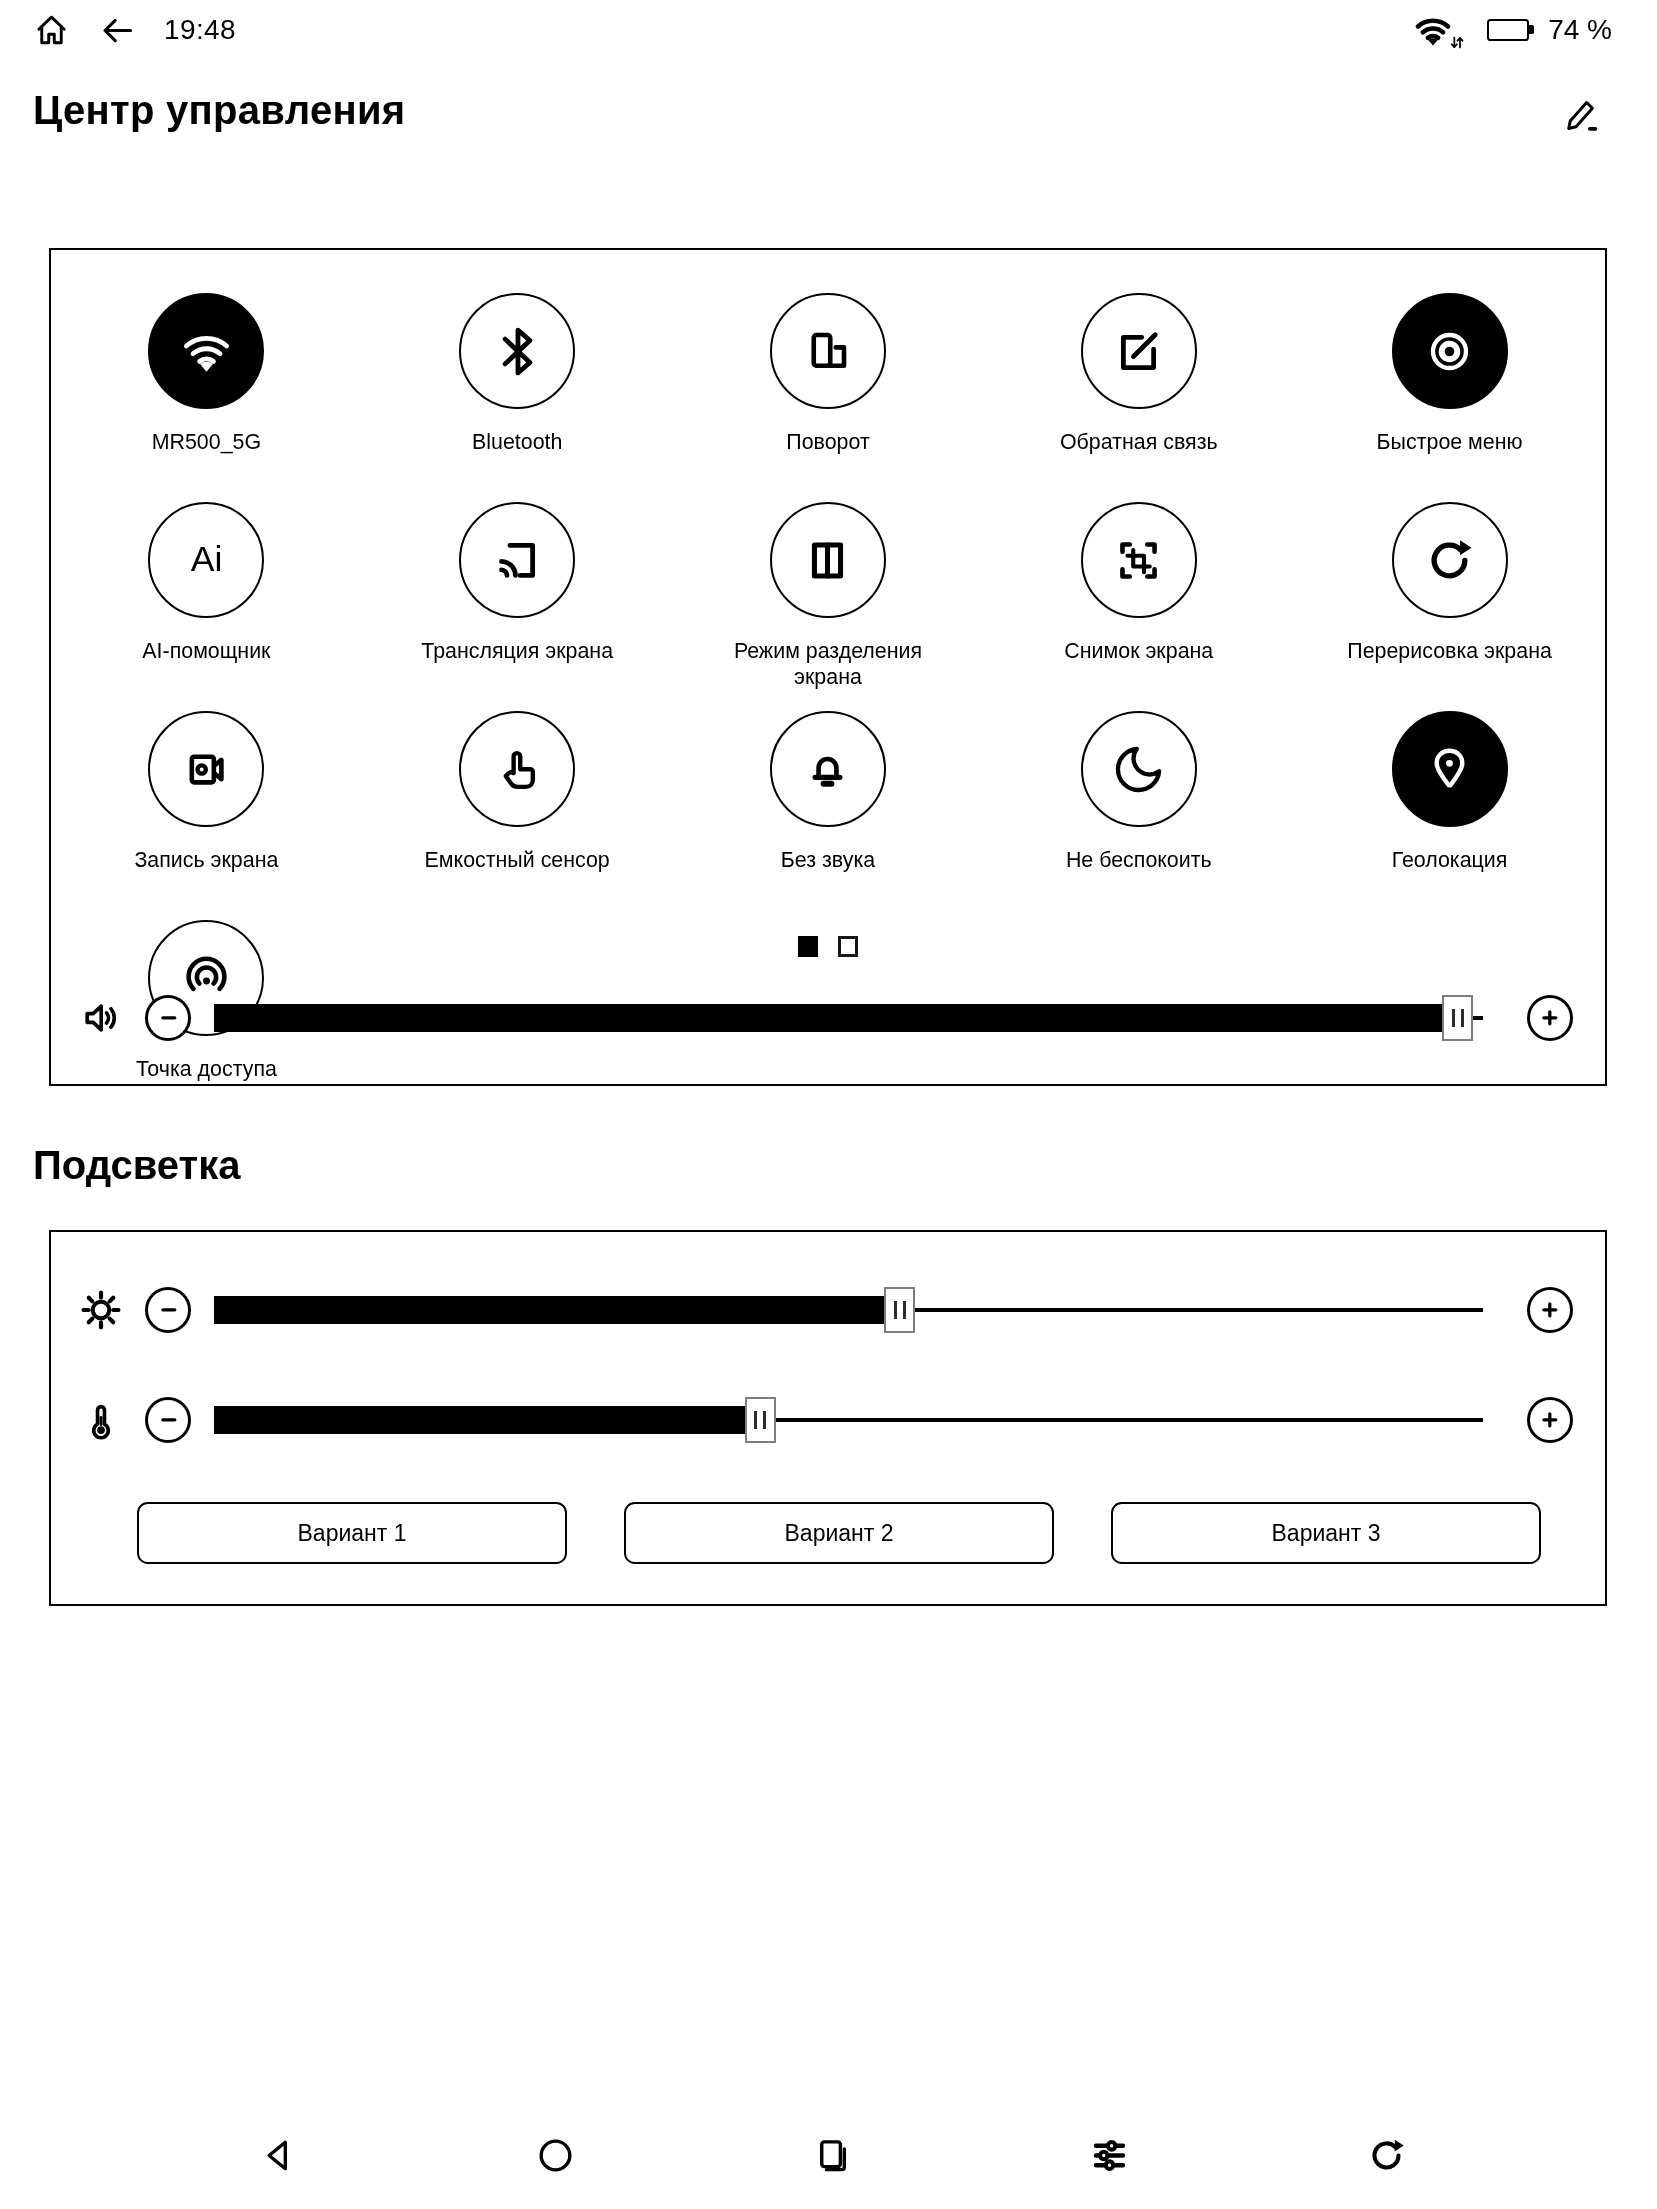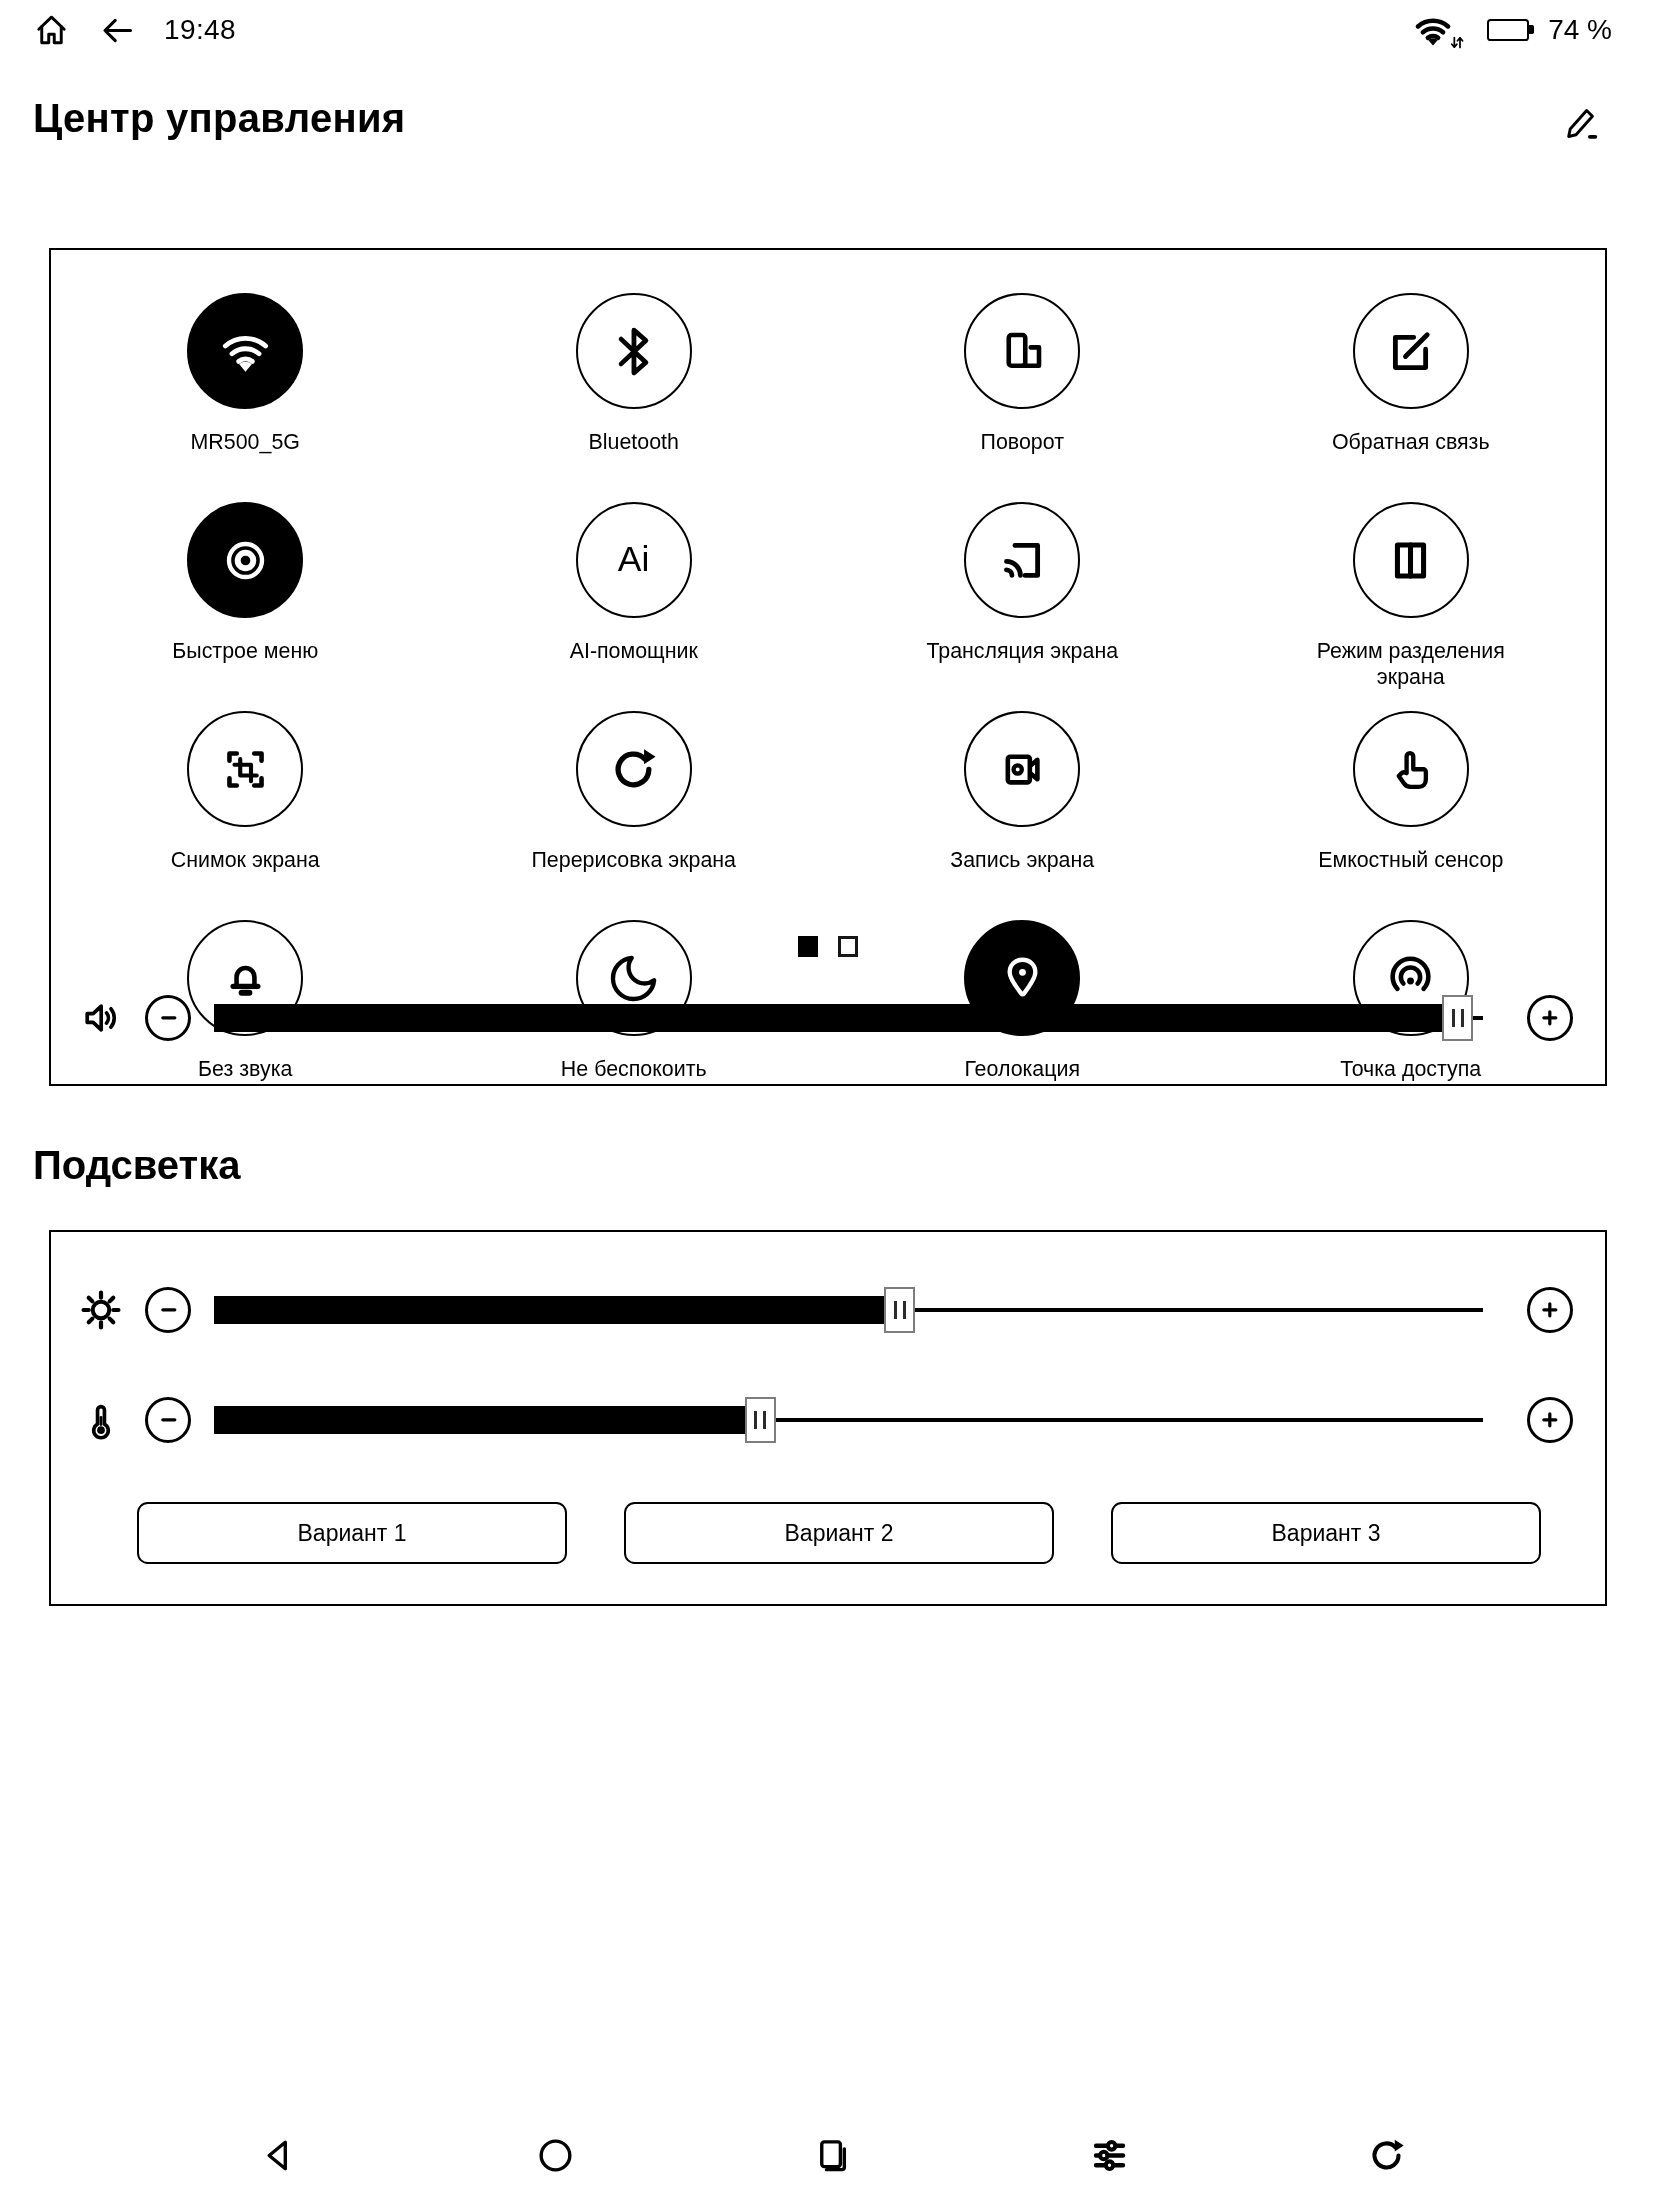--- a/index.html
+++ b/index.html
@@ -23,31 +23,31 @@
   .wifi-wrap { position: relative; width: 55px; height: 41px; }
   .wifi-wrap .wifi-main { position: absolute; left: 0; top: 0; width: 42px; height: 41px; }
   .wifi-wrap .updown { position: absolute; right: 1.8px; bottom: 0px; width: 16px; height: 17px; }
   .battery { position: relative; width: 42px; height: 22px; border: 2.7px solid #000; border-radius: 3.6px; padding: 1.8px; }
   .battery-cap { position: absolute; right: -7.1px; top: 3.6px; width: 5.3px; height: 9.8px; background: #000; border-radius: 0 1.8px 1.8px 0; }
   .battery-fill { height: 100%; background: #000; }
   .sb-percent { font-size: 28px; }
 
   
   .page-header {
-    position: absolute; top: 96px; left: 33px; right: 55px;
+    position: absolute; top: 88px; left: 33px; right: 55px;
     display: flex; align-items: flex-start; justify-content: space-between;
   }
   .page-title { font-size: 40px; font-weight: 700; letter-spacing: 0.3px; }
   .edit-btn { width: 41px; height: 41px; margin-top: 7.1px; background: none; border: none; color: #000; padding: 0; }
 
   
   .panel { position: absolute; left: 49px; width: 1558px; border: 2.7px solid #000; background: #fff; }
   .control-panel { top: 248px; height: 838px; }
 
-  .toggle-grid { display: grid; grid-template-columns: repeat(4, 1fr); grid-auto-rows: 209px; padding-top: 43px; }
+  .toggle-grid { display: grid; grid-template-columns: repeat(5, 1fr); grid-auto-rows: 209px; padding-top: 43px; }
   .tile { display: flex; flex-direction: column; align-items: center; }
   .tile-circle {
     width: 116px; height: 116px; border: 2.7px solid #000; border-radius: 50%;
     display: flex; align-items: center; justify-content: center; flex: none;
     background: #fff; color: #000;
   }
   .tile-circle.active { background: #000; color: #fff; border-color: #000; }
   .tile-circle .ticon { width: 55px; height: 55px; }
   .tile-label { margin-top: 19.6px; font-size: 21.4px; line-height: 1.25; text-align: center; max-width: 233px; }
 

